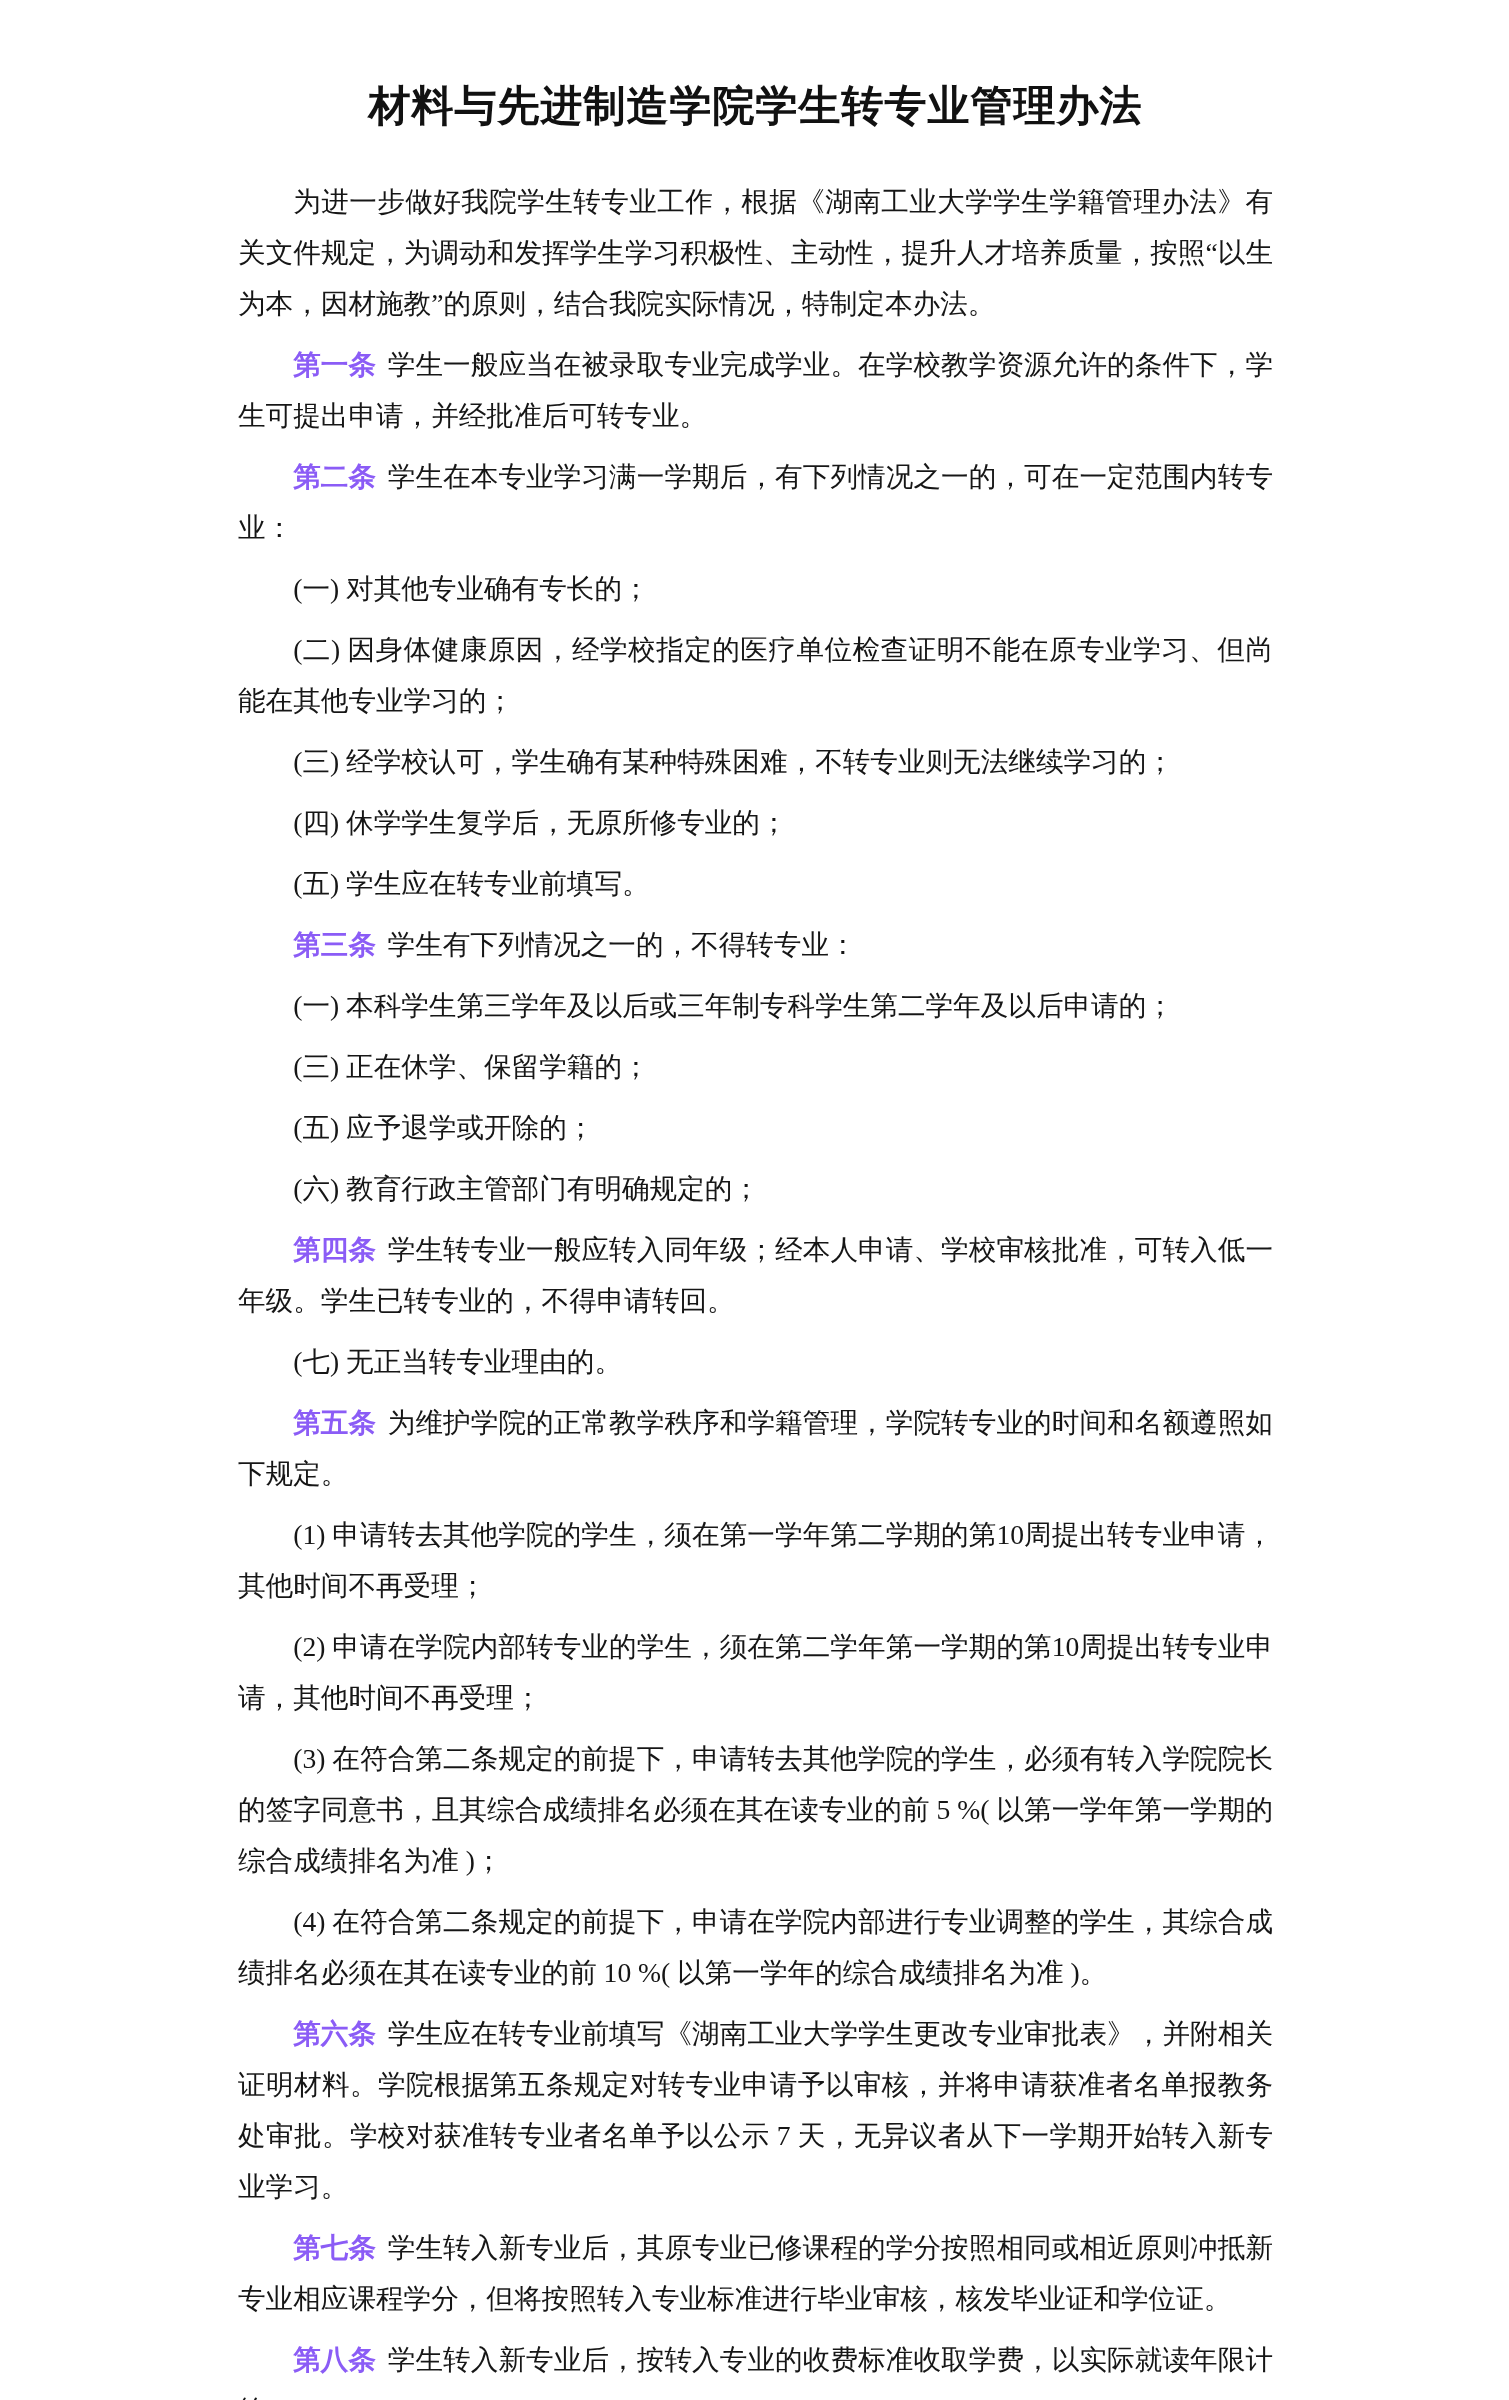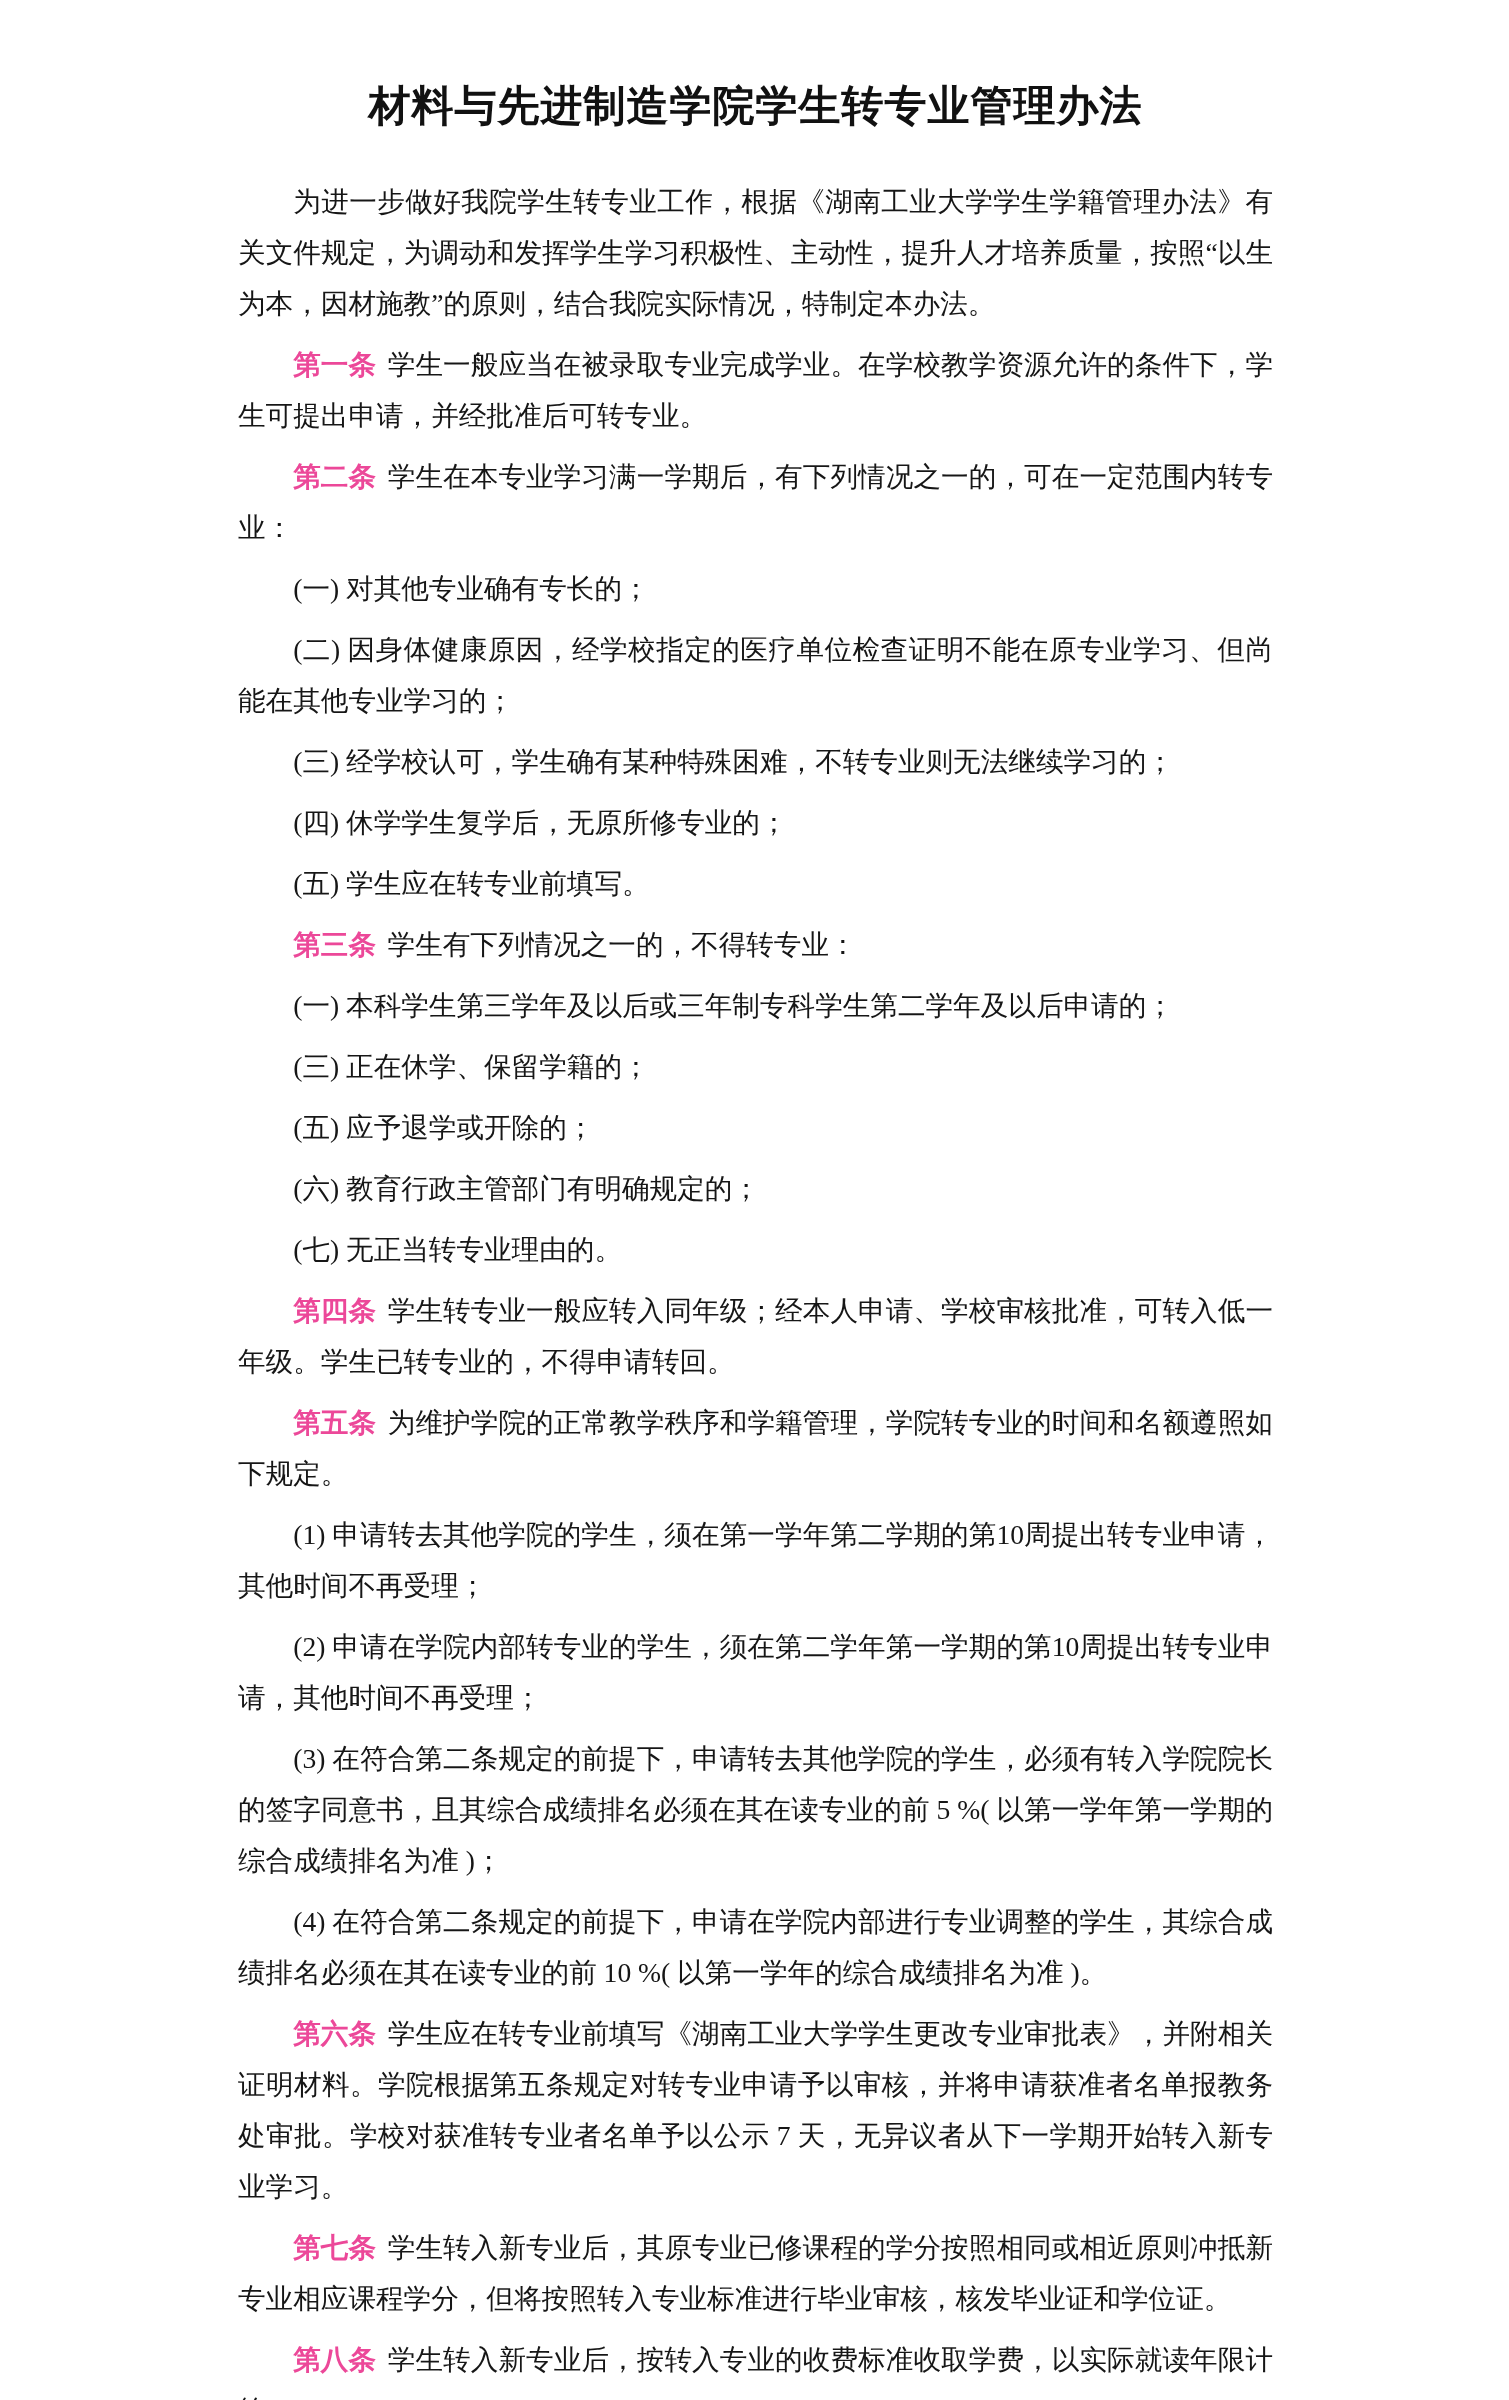--- a/index.html
+++ b/index.html
@@ -32,21 +32,21 @@
     font-size: 27.6px;
     line-height: 51px;
     text-align: justify;
     text-indent: 2em;
     word-break: break-all;
   }
   .art {
     font-family: "Liberation Sans", "DejaVu Sans", sans-serif;
     font-weight: 700;
     margin-right: 0.42em;
-    color: #ec4899;
+    color: #8b5cf6;
   }
   .art:empty { display: none; margin: 0; }
 </style>
 </head>
 <body>
 
 <div class="doc">
   <h1 class="title">材料与先进制造学院学生转专业管理办法</h1>
 
   <div>
@@ -56,22 +56,22 @@
     <p class="para"><span>(一) 对其他专业确有专长的；</span></p>
     <p class="para"><span>(二) 因身体健康原因，经学校指定的医疗单位检查证明不能在原专业学习、但尚能在其他专业学习的；</span></p>
     <p class="para"><span>(三) 经学校认可，学生确有某种特殊困难，不转专业则无法继续学习的；</span></p>
     <p class="para"><span>(四) 休学学生复学后，无原所修专业的；</span></p>
     <p class="para"><span>(五) 学生应在转专业前填写。</span></p>
     <p class="para"><b class="art">第三条</b><span>学生有下列情况之一的，不得转专业：</span></p>
     <p class="para"><span>(一) 本科学生第三学年及以后或三年制专科学生第二学年及以后申请的；</span></p>
     <p class="para"><span>(三) 正在休学、保留学籍的；</span></p>
     <p class="para"><span>(五) 应予退学或开除的；</span></p>
     <p class="para"><span>(六) 教育行政主管部门有明确规定的；</span></p>
+    <p class="para"><b class="art">第四条</b><span>学生转专业一般应转入同年级；经本人申请、学校审核批准，可转入低一年级。学生已转专业的，不得申请转回。</span></p>
     <p class="para"><span>(七) 无正当转专业理由的。</span></p>
-    <p class="para"><b class="art">第四条</b><span>学生转专业一般应转入同年级；经本人申请、学校审核批准，可转入低一年级。学生已转专业的，不得申请转回。</span></p>
     <p class="para"><b class="art">第五条</b><span>为维护学院的正常教学秩序和学籍管理，学院转专业的时间和名额遵照如下规定。</span></p>
     <p class="para"><span>(1) 申请转去其他学院的学生，须在第一学年第二学期的第10周提出转专业申请，其他时间不再受理；</span></p>
     <p class="para"><span>(2) 申请在学院内部转专业的学生，须在第二学年第一学期的第10周提出转专业申请，其他时间不再受理；</span></p>
     <p class="para"><span>(3) 在符合第二条规定的前提下，申请转去其他学院的学生，必须有转入学院院长的签字同意书，且其综合成绩排名必须在其在读专业的前 5 %( 以第一学年第一学期的综合成绩排名为准 )；</span></p>
     <p class="para"><span>(4) 在符合第二条规定的前提下，申请在学院内部进行专业调整的学生，其综合成绩排名必须在其在读专业的前 10 %( 以第一学年的综合成绩排名为准 )。</span></p>
     <p class="para"><b class="art">第六条</b><span>学生应在转专业前填写《湖南工业大学学生更改专业审批表》，并附相关证明材料。学院根据第五条规定对转专业申请予以审核，并将申请获准者名单报教务处审批。学校对获准转专业者名单予以公示 7 天，无异议者从下一学期开始转入新专业学习。</span></p>
     <p class="para"><b class="art">第七条</b><span>学生转入新专业后，其原专业已修课程的学分按照相同或相近原则冲抵新专业相应课程学分，但将按照转入专业标准进行毕业审核，核发毕业证和学位证。</span></p>
     <p class="para"><b class="art">第八条</b><span>学生转入新专业后，按转入专业的收费标准收取学费，以实际就读年限计算。</span></p>
 
   </div>

